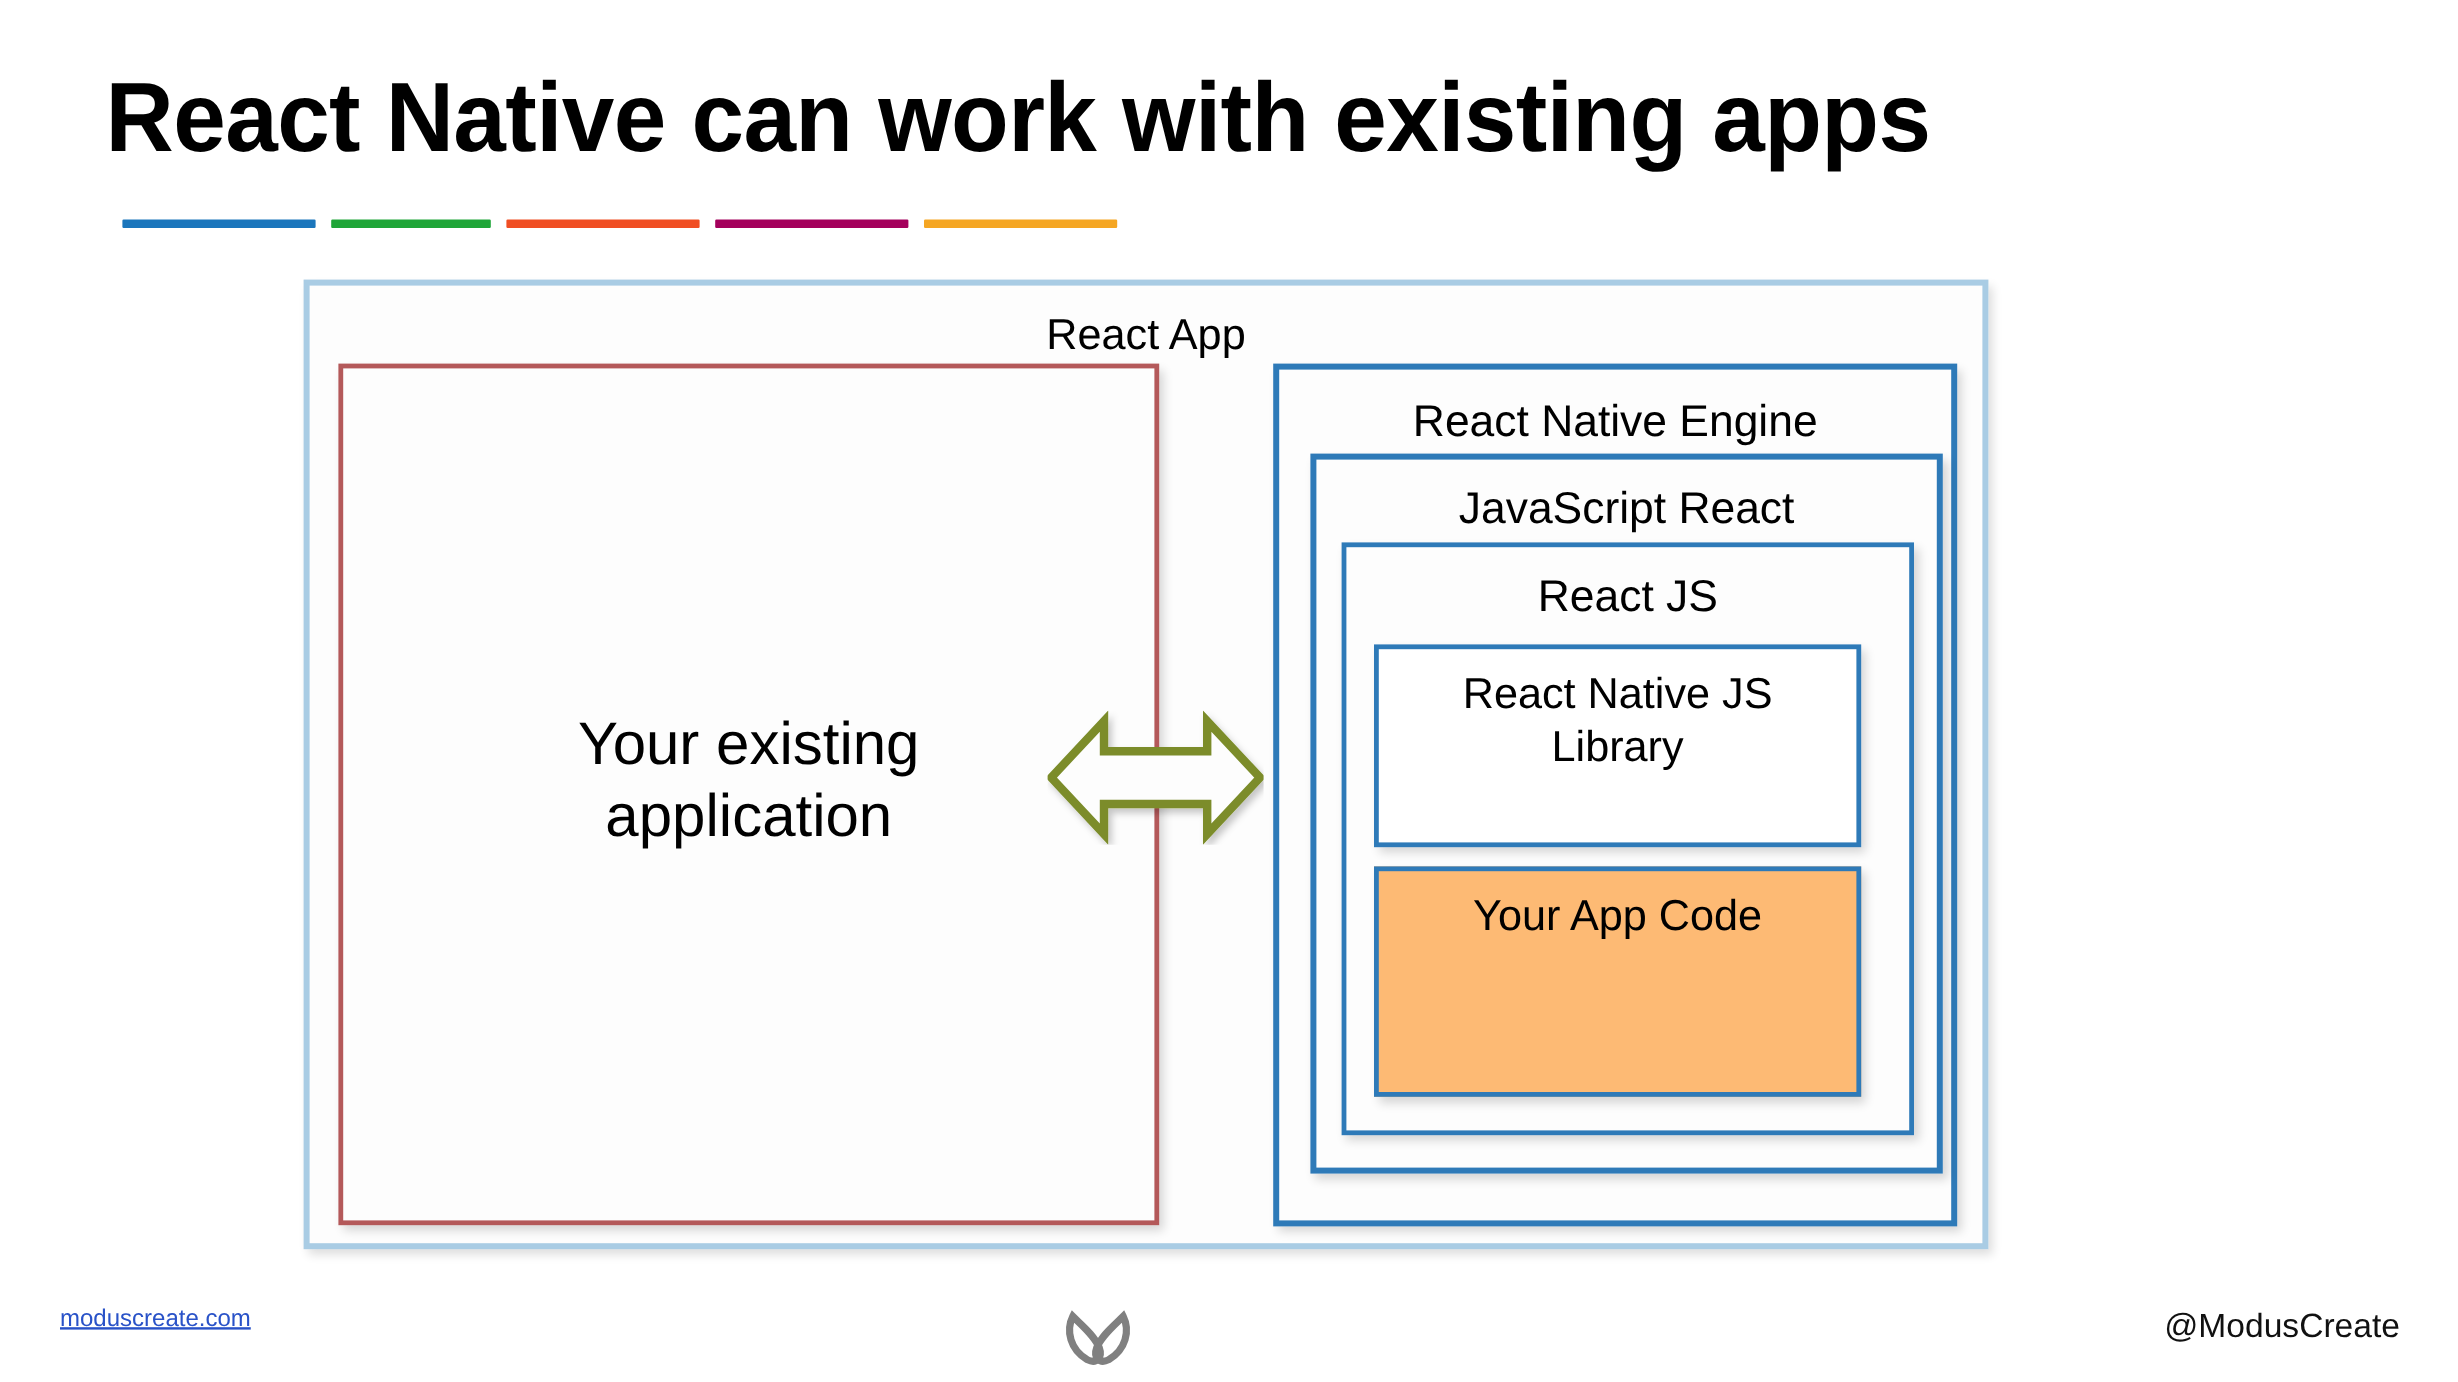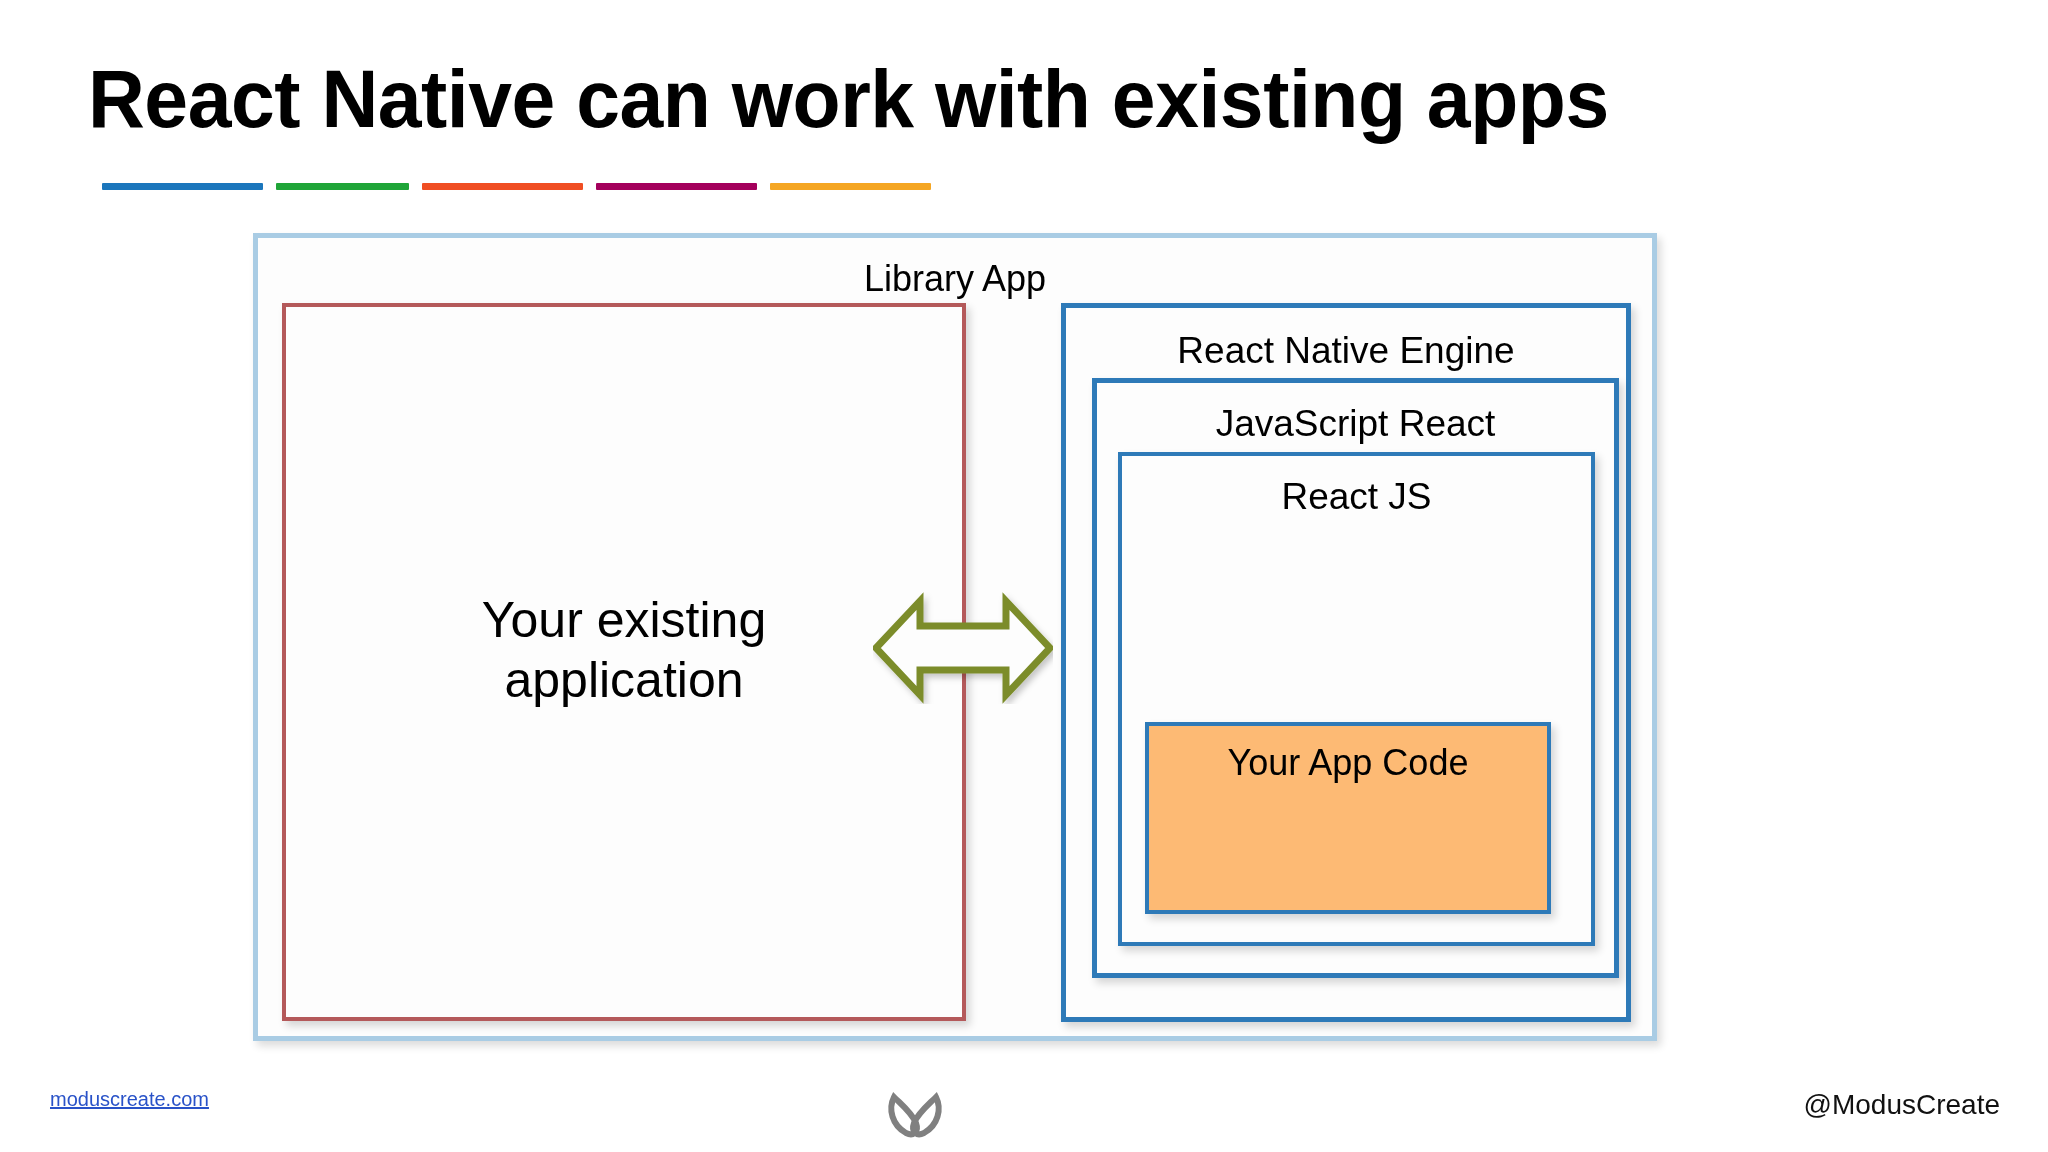--- a/index.html
+++ b/index.html
@@ -204,40 +204,44 @@
   <span class="accent-bar b0" style="background: rgb(27, 118, 188);"></span>
   <span class="accent-bar b1" style="background: rgb(31, 165, 56);"></span>
   <span class="accent-bar b2" style="background: rgb(240, 78, 35);"></span>
   <span class="accent-bar b3" style="background: rgb(164, 0, 92);"></span>
   <span class="accent-bar b4" style="background: rgb(245, 166, 35);"></span>
 </div>
 
 <div id="diagram">
 
   <div class="box" id="native-app-box" style="border-color: rgb(169, 204, 228);">
-    <div class="box-label" id="native-app-label">Library App</div>
+    <div class="box-label" id="native-app-label">React App</div>
   </div>
 
   <div class="box" id="existing-app-box" style="border-color: rgb(180, 89, 90);">
     <div class="box-label" id="existing-app-label">Your existing
 application</div>
   </div>
 
   <div class="box" id="rn-library-box" style="border-color: rgb(46, 122, 184);">
     <div class="box-label" id="rn-library-label">React Native Engine</div>
   </div>
 
   <div class="box" id="js-engine-box" style="border-color: rgb(46, 122, 184);">
     <div class="box-label" id="js-engine-label">JavaScript React</div>
   </div>
 
   <div class="box" id="react-js-box" style="border-color: rgb(46, 122, 184);">
     <div class="box-label" id="react-js-label">React JS</div>
   </div>
 
+  <div class="box" id="rn-js-library-box" style="border-color: rgb(46, 122, 184);">
+    <div class="box-label" id="rn-js-library-label">React Native JS
+Library</div>
+  </div>
 
   <div class="box" id="app-code-box" style="border-color: rgb(46, 122, 184);">
     <div class="box-label" id="app-code-label">Your App Code</div>
   </div>
 
   <svg id="exchange-arrow" viewBox="0 0 180 112">
     <defs>
       <filter id="arrowShadow" x="-30%" y="-30%" width="175%" height="175%">
         <feDropShadow dx="3" dy="4" stdDeviation="3" flood-color="#000000" flood-opacity="0.22"></feDropShadow>
       </filter>

